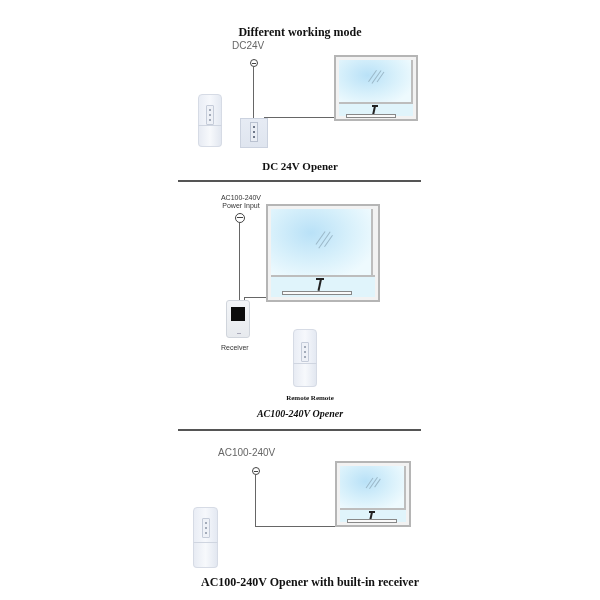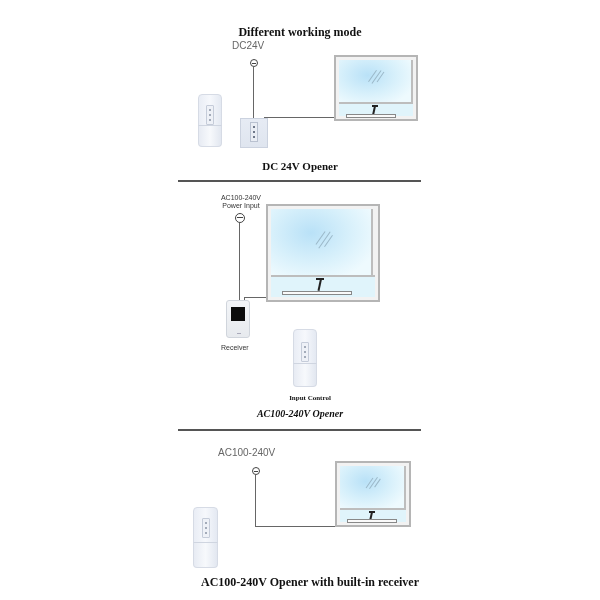--- a/index.html
+++ b/index.html
@@ -102,21 +102,21 @@
   <div class="abs sans-label" style="left:221px; top:344px; font-size:7px; color:#333;">Receiver</div>
 
   <div class="remote" style="left:293px; top:329px; width:24px; height:55px;">
     <div class="btns" style="top:12px;">
         <i></i>
         <i></i>
         <i></i>
       </div>
     <div class="holder" style="top:33px; height:22px;"></div>
   </div>
-  <div class="abs title" style="left:270px; top:394px; width:80px; font-size:7px;">Input Control</div>
+  <div class="abs title" style="left:270px; top:394px; width:80px; font-size:7px;">Remote Remote</div>
 
   <div class="abs title" style="left:200px; top:408px; width:200px; font-size:10px;font-style:italic;">AC100-240V Opener</div>
 </div>
 
 <div class="divider" style="top:429px;"></div>
 
 <div>
   <div class="abs sans-label" style="left:218px; top:447px; font-size:10px;">AC100-240V</div>
   <div class="power-sym" style="left:252px; top:467px;"></div>
   <div class="wire" style="left:255px; top:475px; width:1px; height:52px;"></div>

